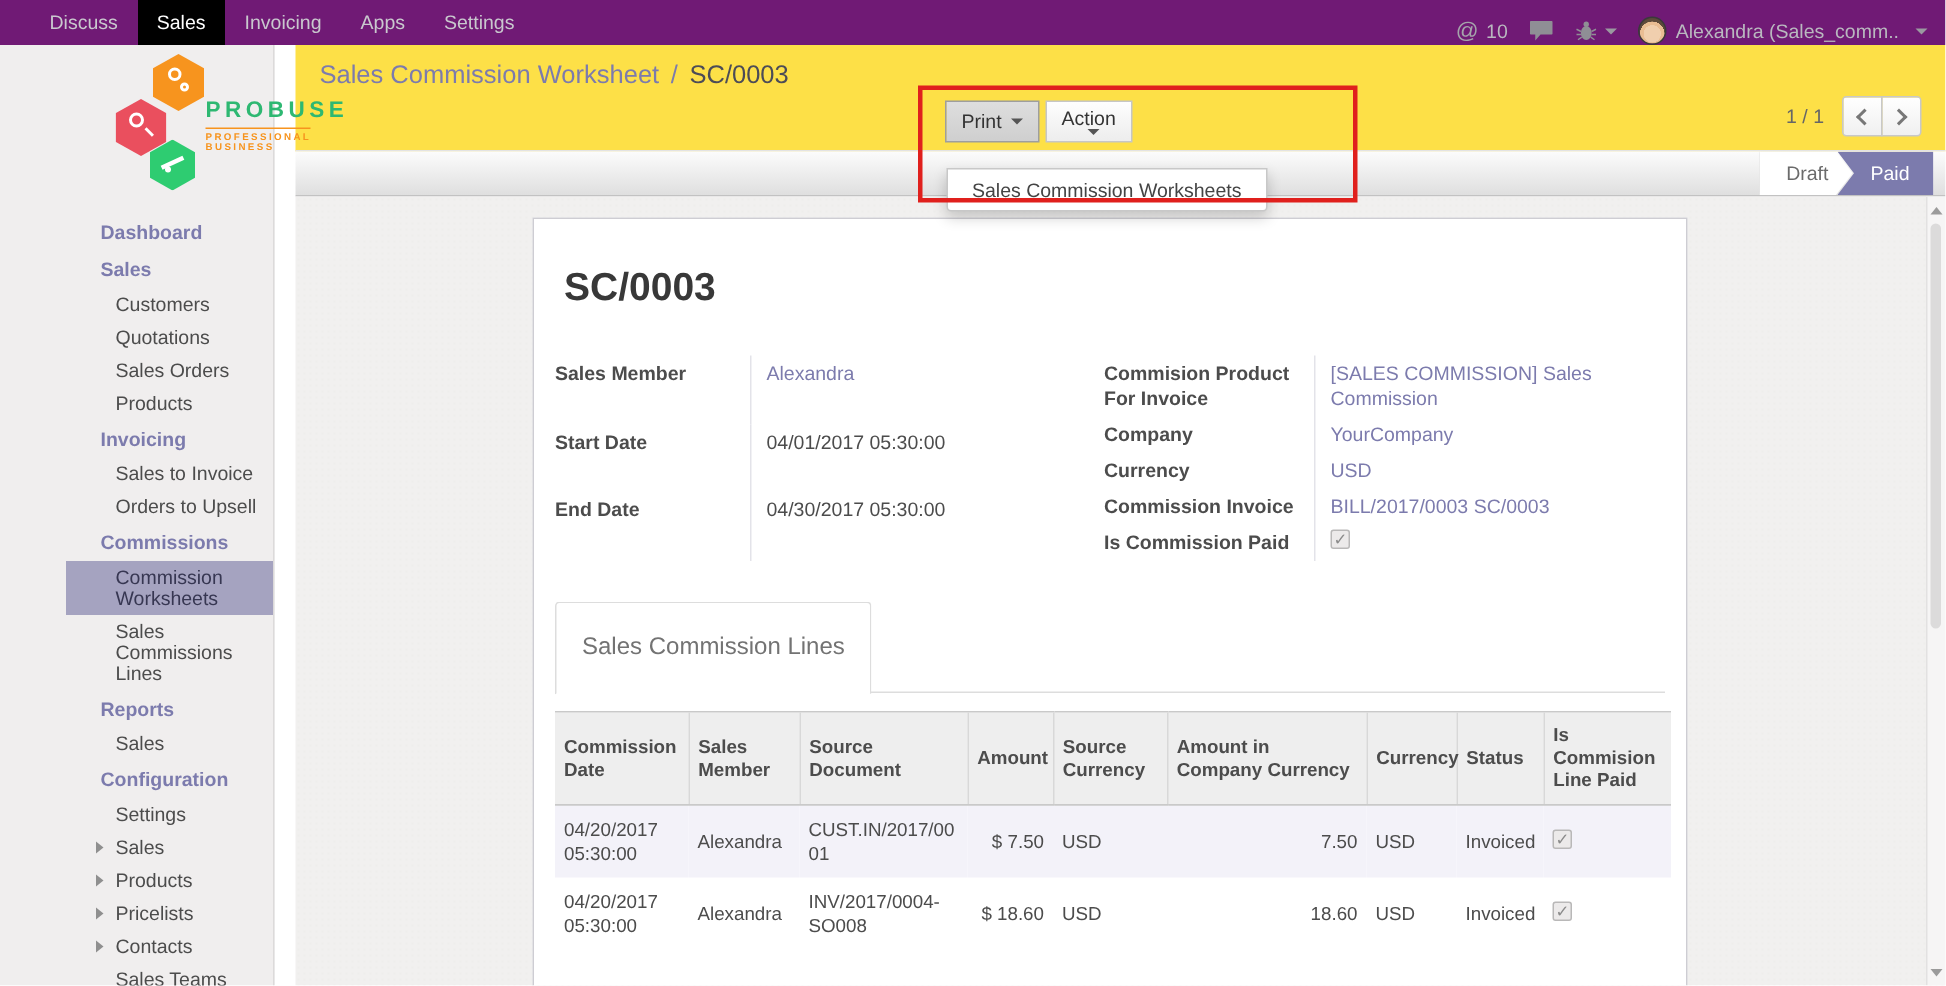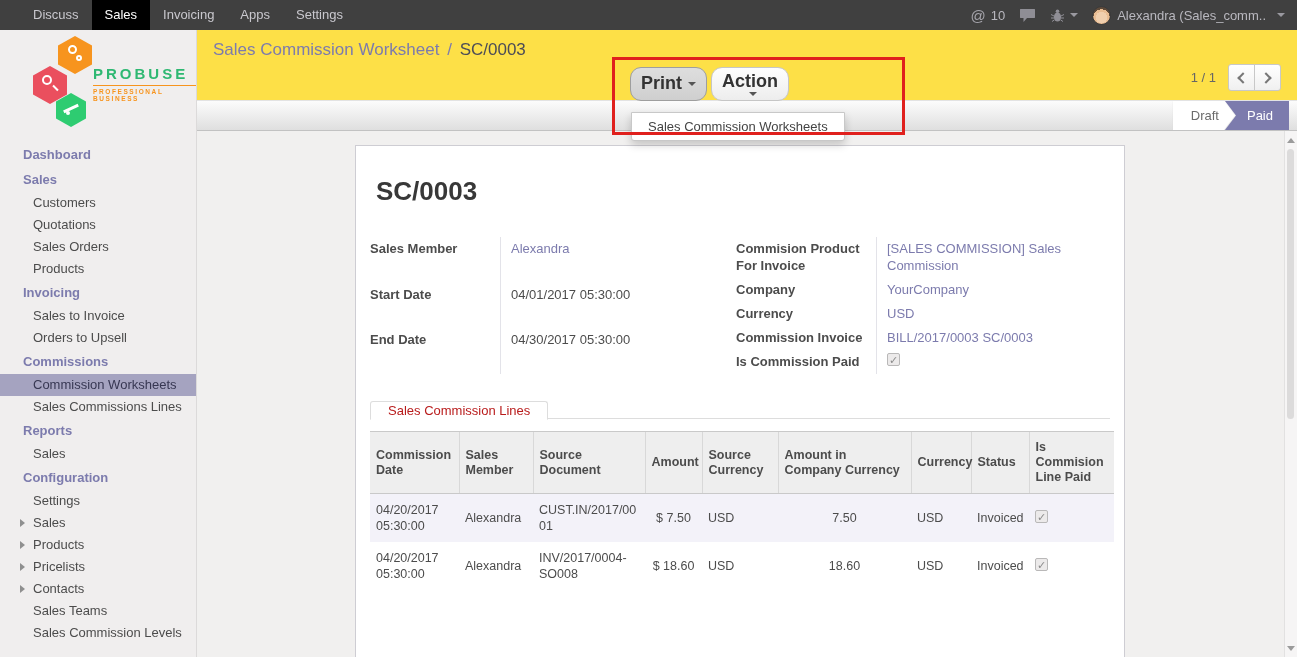--- a/index.html
+++ b/index.html
@@ -1,38 +1,38 @@
 <!DOCTYPE html>
 <html><head>
 <meta charset="utf-8">
 <style>
   * { margin:0; padding:0; box-sizing:border-box; }
   html,body { width:1297px; height:657px; overflow:hidden; background:#fff;
               font-family:"Liberation Sans","DejaVu Sans",sans-serif; }
   body { position:relative; font-size:13px; color:#4c4c4c; }
 
   
-  .topbar { position:absolute; top:0; left:0; right:0; height:30px; background:#404040;
-            display:flex; align-items:center; padding-left:20px; z-index:60; }
+  .topbar { position:absolute; top:0; left:0; right:0; height:30px; background:#701a75;
+            display:flex; align-items:flex-end; padding-left:20px; z-index:60; }
   .topbar .menu-item { line-height:30px; padding:0 13px; color:#c9c8ce; font-size:13px; cursor:pointer; }
   .topbar .menu-item.active { background:#000; color:#fff; }
   .topbar-right { margin-left:auto; display:flex; align-items:center; gap:14px; padding-right:12px; color:#b9b8bf; }
   .mention { display:flex; align-items:center; gap:5px; }
   .at-glyph { font-size:15px; color:#a5a4ab; }
   .caret-down { width:0; height:0; border-left:4px solid transparent; border-right:4px solid transparent;
                 border-top:4px solid #9a99a0; display:inline-block; margin-left:5px; }
   .avatar { width:19px; height:19px; border-radius:50%; overflow:hidden; display:inline-block;
             background:radial-gradient(circle at 50% 62%, #f0cfae 0 42%, #e9bd93 43% 60%, #5d4a3a 61%);
             border:1px solid #3a3a3a; }
   .user-block { display:flex; align-items:center; gap:6px; cursor:pointer; }
   .icon-btn { display:flex; align-items:center; cursor:pointer; }
 
   
-  .sidebar { position:absolute; top:30px; left:0; width:197px; bottom:0; background:#f0eeee;
-             border-right:1px solid #dcdada; z-index:40; }
+  .sidebar { position:absolute; top:30px; left:0; width:183px; bottom:0; background:#f0eeee;
+             border-right:1px solid #dcdada; z-index:40;padding-left:44px; }
   .logo { position:relative; height:98px; }
   .hex { position:absolute; clip-path:polygon(50% 0,100% 25%,100% 75%,50% 100%,0 75%,0 25%); }
   .hex-orange { left:58px; top:6px;  width:34px; height:38px; background:#f7941e; }
   .hex-red    { left:33px; top:36px; width:34px; height:38px; background:#ea4f5e; }
   .hex-green  { left:56px; top:63px; width:30px; height:34px; background:#2ecc71; }
   .gear1 { position:absolute; left:10px; top:9px;  width:9px; height:9px; border:2px solid #fff; border-radius:50%; }
   .gear2 { position:absolute; left:18px; top:19px; width:6px; height:6px; border:2px solid #fff; border-radius:50%; }
   .mag-circle { position:absolute; left:9px; top:9px; width:10px; height:10px; border:2px solid #fff; border-radius:50%; }
   .mag-handle { position:absolute; left:19px; top:21px; width:7px; height:2px; background:#fff; transform:rotate(45deg); }
   .wrench { position:absolute; left:7px; top:14px; width:16px; height:3px; background:#fff; transform:rotate(-25deg); }
@@ -52,22 +52,22 @@
   
   .main { position:absolute; left:197px; top:30px; right:0; bottom:0; }
 
   .control-panel { position:relative; height:71px; background:#fde047; border-bottom:1px solid #e3e3e3; }
   .breadcrumb { position:absolute; left:16px; top:10px; font-size:17px; }
   .breadcrumb .bc-link { color:#7c7bad; cursor:pointer; }
   .breadcrumb .bc-sep { color:#7c7bad; padding:0 3px; }
   .breadcrumb .bc-current { color:#4c4c57; }
 
   .btn-group { position:absolute; left:433px; top:37px; display:flex; gap:4px; }
-  .o-btn { font-size:18px; color:#333; padding:3px 10px 4px; border-radius:11px; cursor:pointer;
-           display:inline-flex; align-items:center;font-weight:bold; }
+  .o-btn { font-size:13px; color:#333; padding:3px 10px 4px; border-radius:0; cursor:pointer;
+           display:inline-flex; align-items:center; }
   .btn-print { background:linear-gradient(#dedede,#cfcfcf); border:1px solid #9e9e9e; }
   .btn-action { background:linear-gradient(#fefefe,#ededed); border:1px solid #c6c6c6;flex-direction:column; }
   .o-btn .caret-down { border-top-color:#555; margin-left:6px; }
 
   .dropdown { position:absolute; left:434px; top:82px; min-width:206px; background:#fff;
               border:1px solid #c8c8c8; border-radius:0 0 3px 3px; box-shadow:0 4px 9px rgba(0,0,0,.18); z-index:55; }
   .dropdown-item { padding:6px 16px; font-size:13px; color:#444; white-space:nowrap; cursor:pointer; }
 
   .highlight-box { position:absolute; left:415px; top:27px; width:293px; height:78px;
                    border:3px solid #e0201d; z-index:58; pointer-events:none; }
@@ -112,33 +112,33 @@
   .f-value { display:table-cell; border-left:1px solid #e3e3e9; padding:3px 0 4px 10px;
              font-size:13px; color:#4c4c4c; vertical-align:top; line-height:17px; }
   .f-value.link { color:#7c7bad; cursor:pointer; }
 
   .checkbox { display:inline-block; width:13px; height:13px; background:#eceaea; border:1px solid #b9b8b8;
               border-radius:2px; position:relative; cursor:default; }
   .checkbox::after { content:"✓"; position:absolute; left:1px; top:-2px; font-size:11px; color:#8b8b8b; }
 
   .notebook { margin-top:26px; }
   .tab-row { border-bottom:1px solid #ddd; }
-  .tab { display:inline-block; padding:1px 17px; background:#fff; border:1px solid #ddd;
+  .tab { display:inline-block; padding:21px 17px; background:#fff; border:1px solid #ddd;
          border-bottom:1px solid #fff; margin-bottom:-1px; margin-left:0; border-radius:3px 3px 0 0;
-         font-size:13px; color:#b91c1c; cursor:pointer; position:relative; top:1px; }
+         font-size:16px; color:#737373; cursor:pointer; position:relative; top:1px; }
 
   table.lines { width:100%; margin-top:12px; border-collapse:collapse; table-layout:fixed; font-size:12.5px; }
   table.lines th { background:#eee; color:#4c4c4c; font-weight:bold; text-align:left;
                    padding:8px 6px; border-top:1px solid #c9c9c9; border-bottom:1px solid #c9c9c9;
                    vertical-align:middle; line-height:15px; }
   table.lines th + th { border-left:1px solid #d8d8d8; }
   table.lines td { padding:8px 6px; vertical-align:middle; line-height:16px; color:#4c4c4c;
                    word-wrap:break-word; }
   tr.stripe td { background:#f3f2f9; }
-  td.num, th.num-h { text-align:center; }
+  td.num, th.num-h { text-align:right; }
   td.status-cell { white-space:nowrap; }
 
   
   .scrollbar { position:absolute; right:0; top:0; bottom:0; width:13px; background:#f6f5f5;
                border-left:1px solid #e2e1e1; }
   .sb-arrow { position:absolute; left:0; width:12px; height:14px; display:flex;
               align-items:center; justify-content:center; cursor:pointer; }
   .sb-up { top:2px; } .sb-down { bottom:2px; }
   .tri-up { width:0; height:0; border-left:4px solid transparent; border-right:4px solid transparent;
             border-bottom:5px solid #9b9b9b; }

